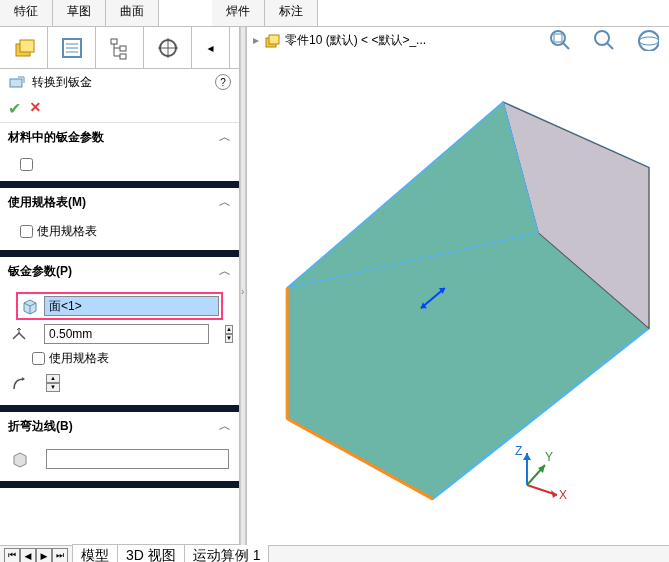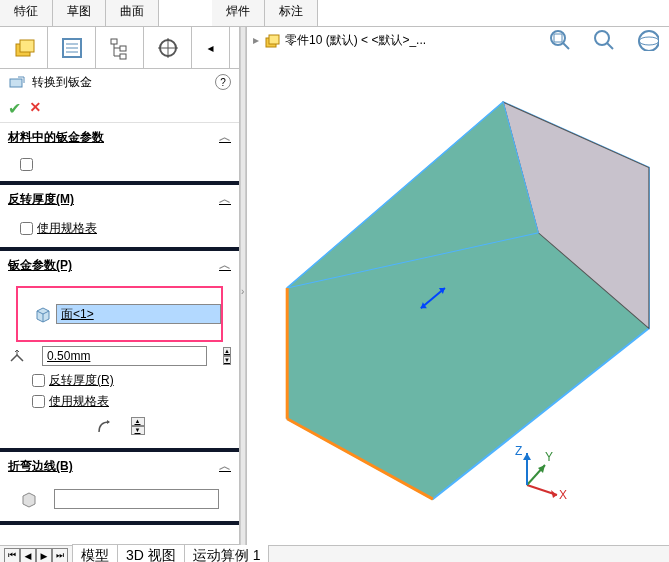--- a/index.html
+++ b/index.html
@@ -19,33 +19,33 @@
 .panel-tab.narrow { width: 38px; }
 
 .feature-header { display: flex; align-items: center; padding: 4px 8px; gap: 6px; }
 .feature-header .title { flex: 1; }
 .help-icon { width: 16px; height: 16px; border: 1px solid #888; border-radius: 50%; display: flex; align-items: center; justify-content: center; font-size: 10px; cursor: pointer; }
 
 .ok-cancel { display: flex; padding: 4px 8px; gap: 8px; border-bottom: 1px solid #e0e0e0; }
 .ok-btn { color: #4caf50; font-size: 16px; cursor: pointer; }
 .cancel-btn { color: #e53935; font-size: 14px; cursor: pointer; font-weight: bold; }
 
-.section { border-bottom: 4px solid #0f172a; text-decoration: underline; }
+.section { border-bottom: 7px solid #0f172a; }
 .section-header { display: flex; align-items: center; padding: 6px 8px; font-weight: bold; cursor: pointer; }
 .section-header .chevron { margin-left: auto; color: #888; }
 .section-body { padding: 4px 8px 8px 20px; }
 
 .checkbox-row { display: flex; align-items: center; gap: 4px; padding: 2px 0; }
 .checkbox-row input { width: 13px; height: 13px; }
 
-.selection-row { display: flex; align-items: center; gap: 4px; border: 2px solid #ff3d7f; padding: 16px; margin: 2px 8px; }
+.selection-row { display: flex; align-items: center; gap: 4px; border: 2px solid #ff3d7f; padding: 2px; margin: 2px 8px; }
 .selection-row .cube-icon { width: 20px; height: 20px; display: flex; align-items: center; justify-content: center; }
 .selection-input { flex: 1; border: 1px solid #888; background: #b3d9ff; padding: 2px 4px; height: 20px; }
 
-.input-row { display: flex; align-items: center; gap: 16px; margin: 4px 12px; justify-content: center; }
+.input-row { display: flex; align-items: center; gap: 16px; margin: 4px 2px; }
 .input-row .icon { width: 20px; height: 20px; display: flex; align-items: center; justify-content: center; }
 .input-row input[type="text"] { flex: 1; border: 1px solid #888; padding: 2px 4px; height: 20px; }
 .spinner { width: 14px; display: flex; flex-direction: column; }
 .spinner div { height: 9px; border: 1px solid #888; font-size: 6px; text-align: center; line-height: 7px; cursor: pointer; background: #f0f0f0; }
 
 .viewport { flex: 1; position: relative; background: #fff; border-left: 1px solid #c0c0c0; }
 .viewport-top { position: absolute; top: 4px; left: 6px; display: flex; align-items: center; gap: 4px; }
 .viewport-toolbar { position: absolute; top: 0; right: 10px; display: flex; gap: 20px; }
 .viewport-toolbar .tool { width: 24px; height: 24px; cursor: pointer; }
 
@@ -135,21 +135,21 @@
       </div>
       <div class="section-body">
         <label class="checkbox-row">
           <input type="checkbox" style="">
         </label>
       </div>
     </div>
 
     <div class="section">
       <div class="section-header">
-        <span>反转厚度(M)</span>
+        <span>使用规格表(M)</span>
         <span class="chevron">︿</span>
       </div>
       <div class="section-body">
         <label class="checkbox-row">
           <input type="checkbox" style="">
           <span>使用规格表</span>
         </label>
       </div>
     </div>
 
@@ -180,24 +180,20 @@
               </svg>
           </span>
           <input type="text" value="0.50mm" style="">
           <div class="spinner">
               <div>▲</div>
               <div>▼</div>
             </div>
         </div>
 
         <div style="padding-left:24px;">
-          <label class="checkbox-row">
-            <input type="checkbox" style="">
-            <span>反转厚度(R)</span>
-          </label>
           <label class="checkbox-row">
             <input type="checkbox" style="">
             <span>使用规格表</span>
           </label>
         </div>
 
         <div class="input-row">
           <span class="icon">
             <svg width="18" height="18">
                 <path d="M3 15 Q3 5 13 5" fill="none" stroke="#555" stroke-width="1.5"></path>

